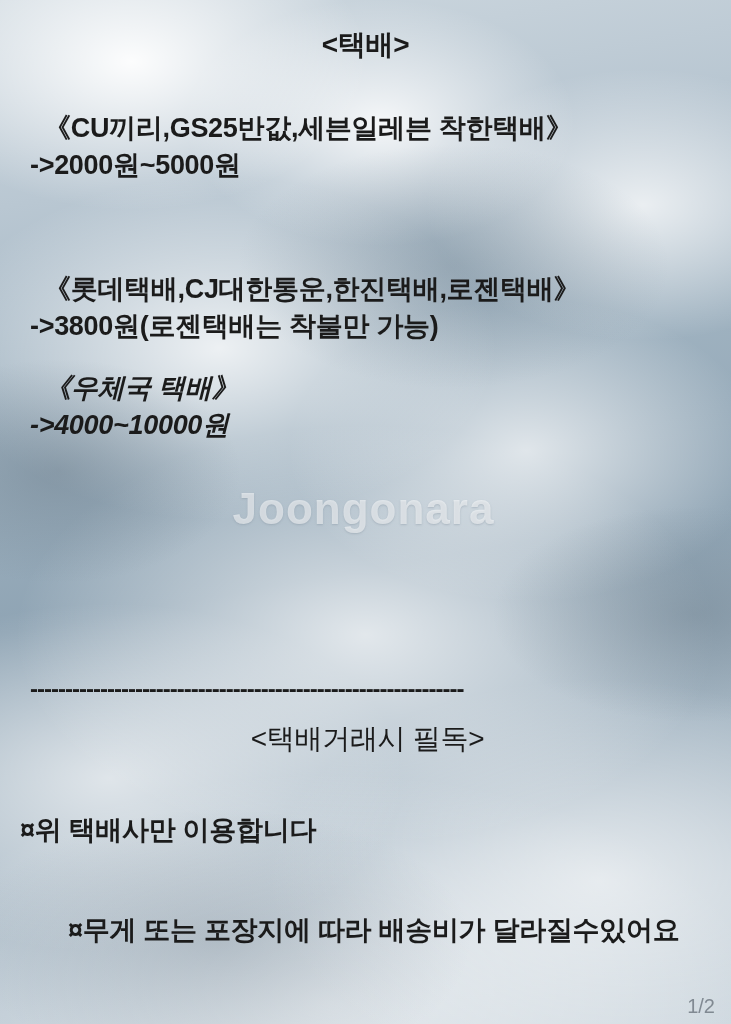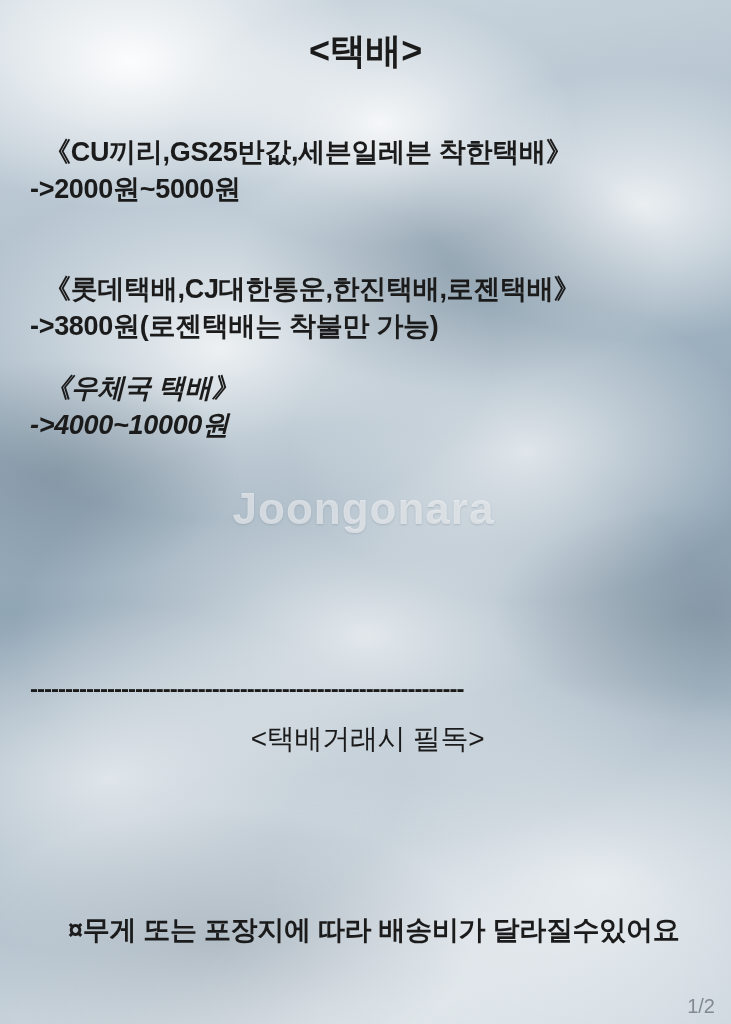--- a/index.html
+++ b/index.html
@@ -72,38 +72,38 @@
     line-height: 1.38;
     letter-spacing: -0.3px;
   }
 
   .title {
     position: absolute;
     top: 26px;
     left: 0;
     right: 0;
     text-align: center;
-    font-size: 36px;
+    font-size: 28px;
     font-weight: 700;
   }
 
   .block {
     position: absolute;
     left: 30px;
     right: 22px;
   }
   .block .line {
     white-space: pre-wrap;
     font-weight: 700;
   }
   .line.indent {
     padding-left: 14px;
   }
 
-  .b1 { top: 110px; margin-top: 24px; }
+  .b1 { top: 110px; }
   .b2 { top: 250px; margin-top: 21px; }
   .b3 { top: 370px; font-style: italic; }
   .b4 { top: 528px; }
 
   .divider {
     position: absolute;
     left: 30px;
     right: 24px;
     top: 672px;
     font-size: 24px;
@@ -170,19 +170,20 @@
     <div class="block b3">
       <div class="line indent">《우체국 택배》</div>
       <div class="line">-&gt;4000~10000원</div>
     </div>
 
 
     <div class="divider">--------------------------------------------------------------</div>
 
     <div class="subtitle">&lt;택배거래시 필독&gt;</div>
 
+    <div class="note n1">¤위 택배사만 이용합니다</div>
     <div class="note n2">¤무게 또는 포장지에 따라 배송비가 달라질수있어요</div>
 
   </div>
 
   <div class="pager">1/2</div>
 
 </div>
 
 </body></html>

